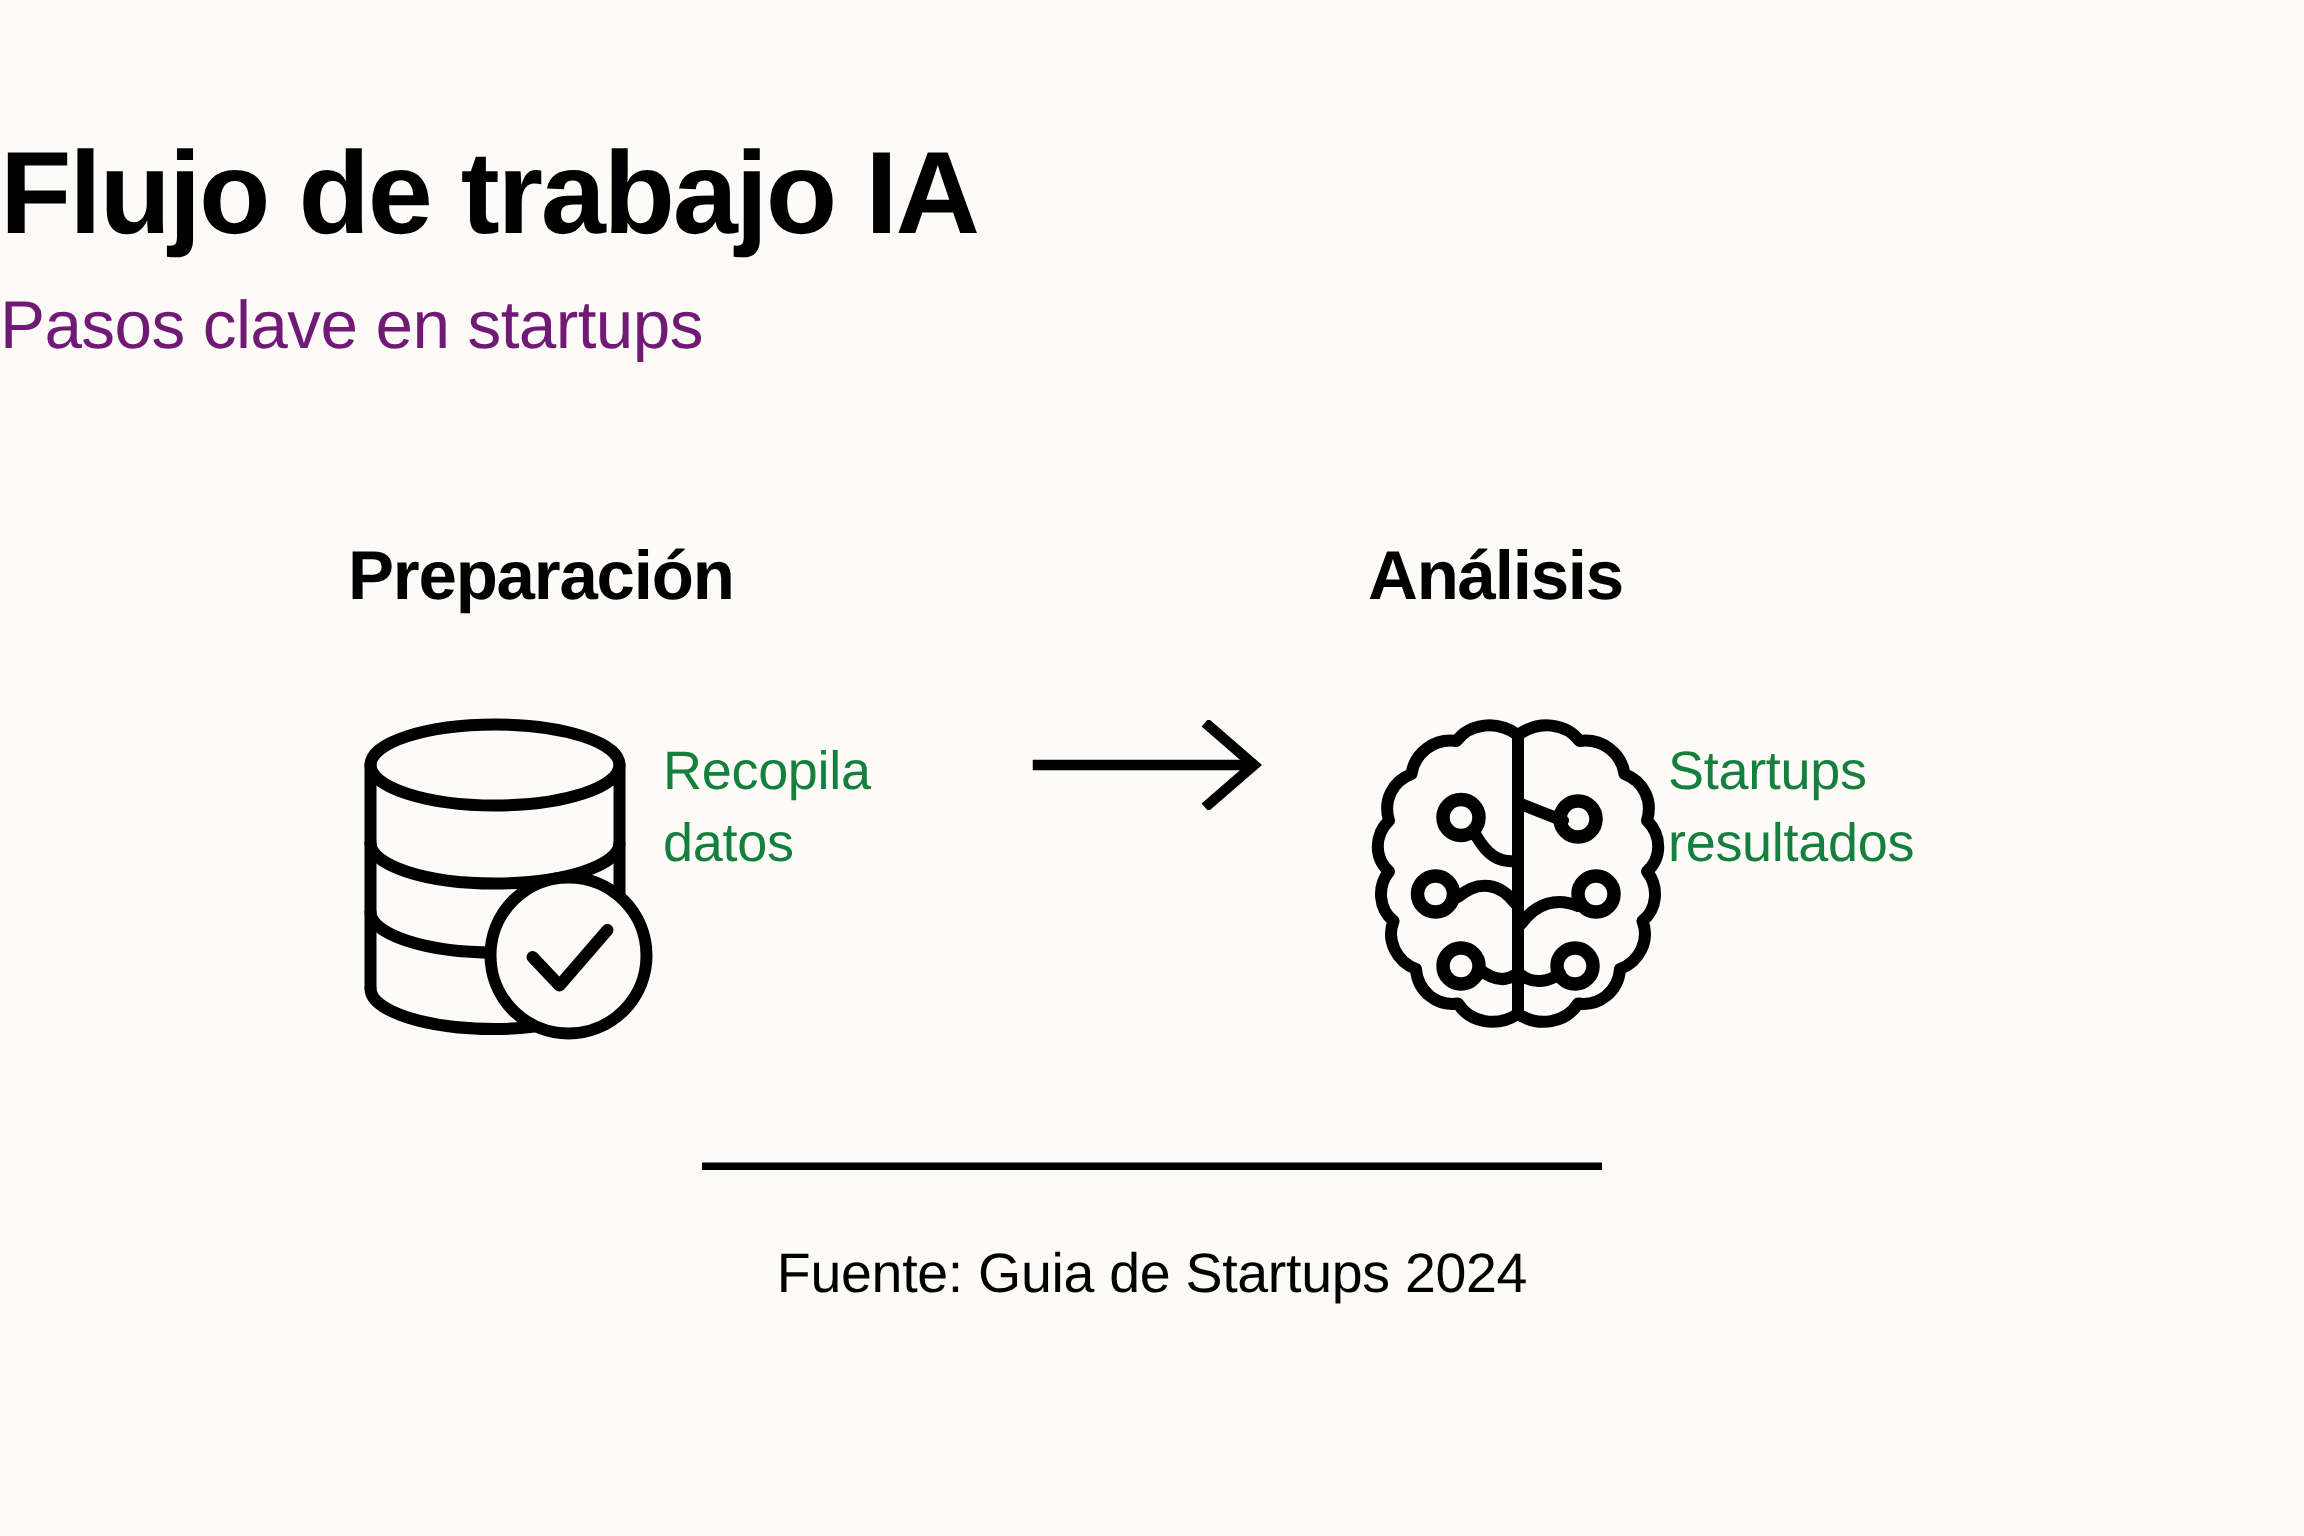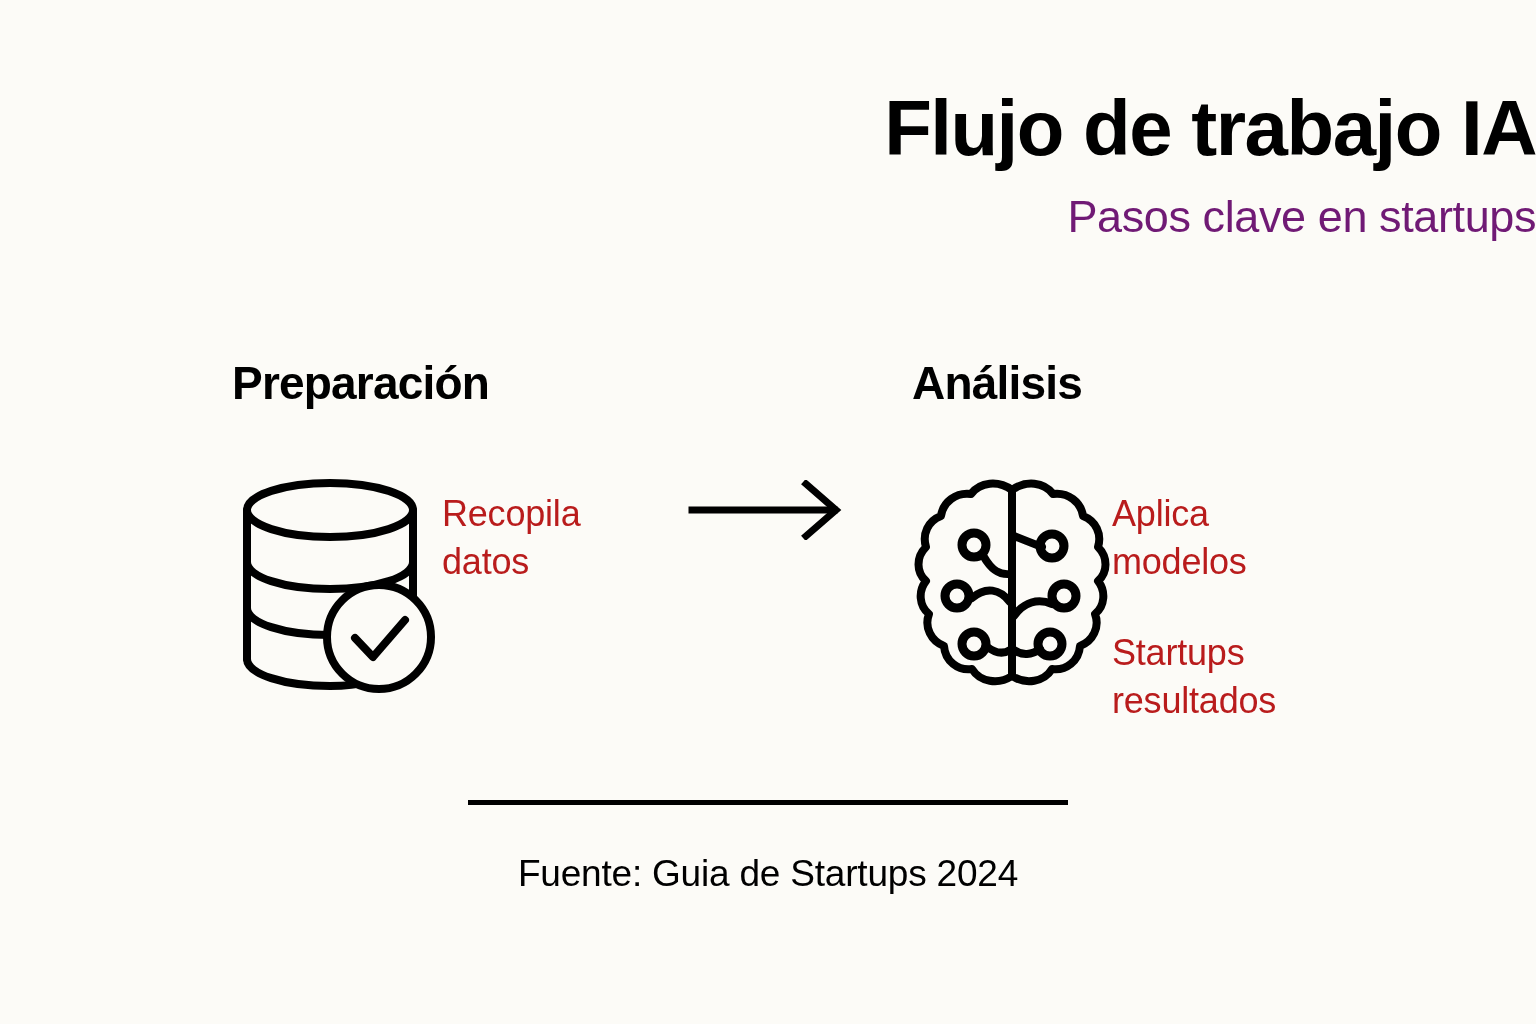--- a/index.html
+++ b/index.html
@@ -22,21 +22,21 @@
     height: 1024px;
     background: #FCFBF7;
   }
 
   
   .header {
     position: absolute;
     top: 88px;
     left: 0;
     width: 1536px;
-    text-align: right;
+    text-align: left;
   }
   .title {
     font-size: 78px;
     font-weight: 700;
     letter-spacing: -1.5px;
     line-height: 1.05;
     margin: 0;
     color: #000;
   }
   .subtitle {
@@ -98,39 +98,39 @@
   .steps {
     padding-top: 22px;
     display: flex;
     flex-direction: column;
   }
   .step {
     font-size: 36px;
     font-weight: 400;
     letter-spacing: -0.2px;
     line-height: 1.32;
-    color: #b91c1c;
+    color: #15803d;
     max-width: 230px;
   }
   .column.left .step.step-0 { margin-bottom: 42px; }
   .column.right .step.step-0 { margin-bottom: 44px; }
 
   
   .flow-arrow {
     position: absolute;
     top: 480px;
     left: 688px;
     width: 160px;
     height: 60px;
   }
 
   
   .footer {
     position: absolute;
-    top: 800px;
+    top: 775px;
     left: 0;
     width: 1536px;
     text-align: center;
   }
   .divider {
     width: 600px;
     height: 5px;
     background: #000;
     margin: 0 auto;
     border: 0;
@@ -237,21 +237,20 @@
               <circle cx="62" cy="170" r="12"></circle>
 
               <circle cx="140" cy="72" r="12"></circle>
               <circle cx="152" cy="122" r="12"></circle>
               <circle cx="138" cy="170" r="12"></circle>
             </g>
           </svg>
         </div>
 
         <div class="steps">
-          <div class="step step-0">Aplica modelos</div>
           <div class="step step-1">Startups resultados</div>
         </div>
       </div>
     </div>
   </div>
 
   <div class="flow-arrow">
     <svg width="160" height="60" viewBox="0 0 160 60">
       <g fill="none" stroke="#000" stroke-width="7" stroke-linecap="square" stroke-linejoin="miter">
         <path d="M4 30 L146 30"></path>

